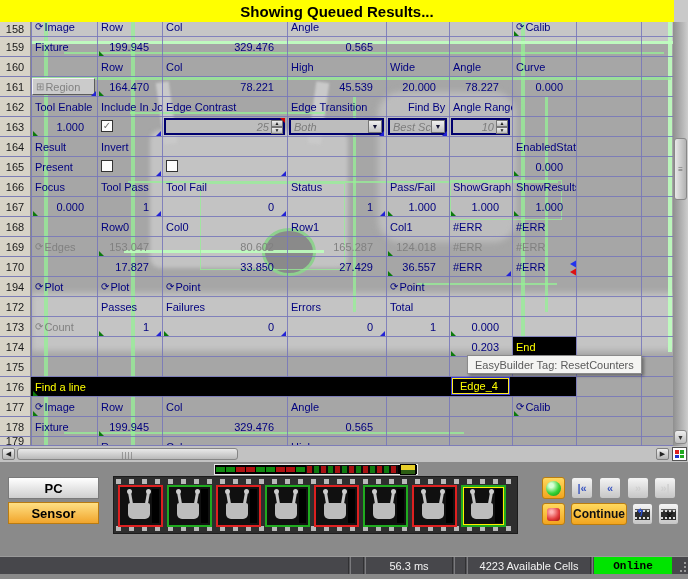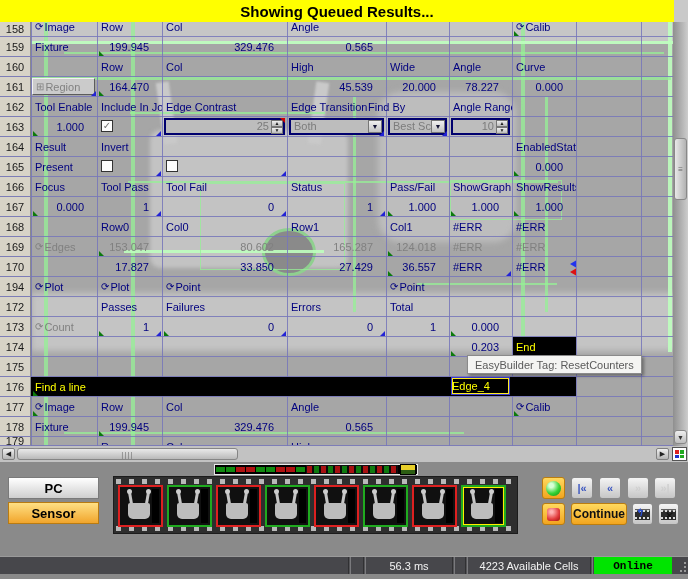--- a/index.html
+++ b/index.html
@@ -33,37 +33,37 @@
   .obj-icon{font-size:10px;margin-right:1px;line-height:1;}
   .mk{position:absolute;width:0;height:0;z-index:4;}
   .mk.g{left:1px;bottom:1px;border-bottom:5px solid #0c7a0c;border-right:5px solid transparent;}
   .mk.b{right:1px;bottom:1px;border-bottom:5px solid #2323d6;border-left:5px solid transparent;}
   .mk.r{right:1px;top:1px;border-top:5px solid #cc0000;border-left:5px solid transparent;}
   .mk.arrb{right:-1px;top:3px;border-top:4px solid transparent;border-bottom:4px solid transparent;border-right:7px solid #2233ee;}
   .mk.arrr{right:-1px;top:11px;border-top:4px solid transparent;border-bottom:4px solid transparent;border-right:7px solid #dd1111;}
   .cb{position:absolute;left:3px;top:3px;width:12px;height:12px;background:#fdfdfd;
       border:1px solid #333;box-sizing:border-box;font-size:10px;line-height:10px;color:#6f6f6f;text-align:center;}
   .widg{position:absolute;left:1px;right:1px;top:1px;bottom:2px;border:2px solid #00006e;
-        background:#bdbdbd;box-sizing:border-box;display:flex;align-items:flex-start;}
+        background:#bdbdbd;box-sizing:border-box;display:flex;align-items:flex-end;font-style:italic;}
   .widg .wval{flex:1;color:#7c7c7c;font-size:11px;padding:0 3px;overflow:hidden;white-space:nowrap;}
   .widg .wval.right{text-align:right;padding-right:2px;}
   .spinbtns{width:12px;align-self:stretch;display:flex;flex-direction:column;}
   .spinbtns div{flex:1;background:linear-gradient(#efefef,#bdbdbd);border:1px solid #777;
         font-size:5px;line-height:5px;text-align:center;color:#222;box-sizing:border-box;}
   .ddbtn{width:14px;align-self:stretch;background:linear-gradient(#f0f0f0,#c3c3c3);
         border:1px solid #777;box-sizing:border-box;font-size:7px;color:#113;
         display:flex;align-items:center;justify-content:center;}
   .regbtn{position:absolute;left:1px;right:2px;top:1px;bottom:2px;background:#cbcbcb;
         border-top:1px solid #f2f2f2;border-left:1px solid #f2f2f2;
         border-right:1px solid #5c5c5c;border-bottom:1px solid #5c5c5c;
         color:#828282;font-size:11px;display:flex;align-items:center;padding-left:3px;box-sizing:border-box;}
   .cell.black{background:#000;color:#ffff00;padding-left:3px;}
   .editcell{position:absolute;top:0px;bottom:1px;background:#000;color:#ffff00;font-size:11px;
         border:1px solid #3a3ad0;box-shadow:inset 0 0 0 1px #ffee22;
-        display:flex;align-items:center;padding-left:0;box-sizing:border-box;}
+        display:flex;align-items:center;padding-left:8px;box-sizing:border-box;}
 
   
   #tooltip{position:absolute;left:467px;top:355px;height:17px;background:#f4f4f2;
         border:1px solid #8a8a8a;box-shadow:2px 2px 3px rgba(0,0,0,.35);
         font-size:11px;color:#5a5a5a;display:flex;align-items:center;padding:0 7px;z-index:30;}
 
   
   #vscroll{position:absolute;left:673px;top:22px;width:15px;height:424px;
         background:linear-gradient(90deg,#8f8f8f,#cdcdcd);z-index:20;}
   #vthumb{position:absolute;left:1px;top:116px;width:13px;height:62px;border-radius:3px;
@@ -210,32 +210,33 @@
         <div class="cell lab" style="left: 450px; width: 62px; top: 0px; height: 20px;">Angle</div>
         <div class="cell lab" style="left: 513px; width: 63px; top: 0px; height: 20px;">Curve</div>
         <div class="rowhead">160</div>
       </div>
       <div class="srow" style="top: 55px; height: 20px;">
         <div class="cell" style="left: 31px; width: 66px; top: 0px; height: 20px;">
           <div class="regbtn"><span class="obj-icon">⊞</span>Region</div>
           <div class="mk b"></div>
         </div>
         <div class="cell val" style="left: 98px; width: 64px; top: 0px; height: 20px;">164.470<div class="mk g"></div></div>
+        <div class="cell val" style="left: 163px; width: 124px; top: 0px; height: 20px;">78.221</div>
         <div class="cell val" style="left: 288px; width: 98px; top: 0px; height: 20px;">45.539</div>
         <div class="cell val" style="left: 387px; width: 62px; top: 0px; height: 20px;">20.000</div>
         <div class="cell val" style="left: 450px; width: 62px; top: 0px; height: 20px;">78.227</div>
         <div class="cell val" style="left: 513px; width: 63px; top: 0px; height: 20px;">0.000</div>
         <div class="rowhead">161</div>
       </div>
       <div class="srow" style="top: 75px; height: 20px;">
         <div class="cell lab" style="left: 32px; width: 65px; top: 0px; height: 20px;">Tool Enable</div>
         <div class="cell lab" style="left: 98px; width: 64px; top: 0px; height: 20px;">Include In Job</div>
         <div class="cell lab" style="left: 163px; width: 124px; top: 0px; height: 20px;">Edge Contrast</div>
         <div class="cell lab" style="left: 288px; width: 98px; top: 0px; height: 20px;">Edge Transition</div>
-        <div class="cell lab" style="left: 365px; width: 62px; top: 0px; height: 20px;">Find By</div>
+        <div class="cell lab" style="left: 405px; width: 62px; top: 0px; height: 20px;">Find By</div>
         <div class="cell lab" style="left: 450px; width: 62px; top: 0px; height: 20px;">Angle Range</div>
         <div class="rowhead">162</div>
       </div>
       <div class="srow" style="top: 95px; height: 20px;">
         <div class="cell val" style="left: 32px; width: 65px; top: 0px; height: 20px;">1.000<div class="mk g"></div></div>
         <div class="cell" style="left: 98px; width: 64px; top: 0px; height: 20px;">
           <div class="cb">✓</div>
           <div class="mk b"></div>
         </div>
         <div class="cell" style="left: 163px; width: 123px; top: 0px; height: 20px;">

